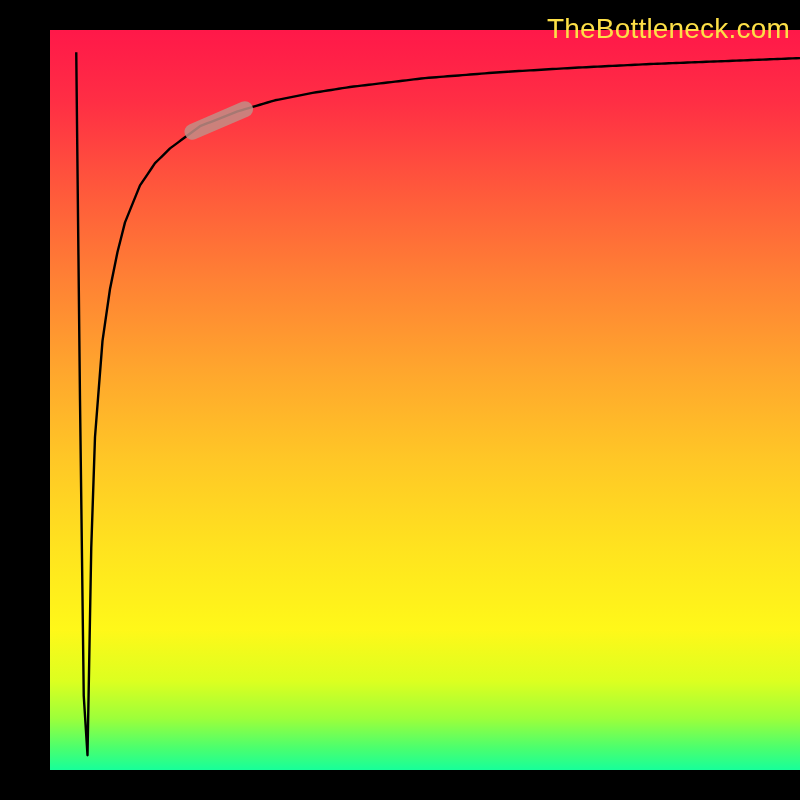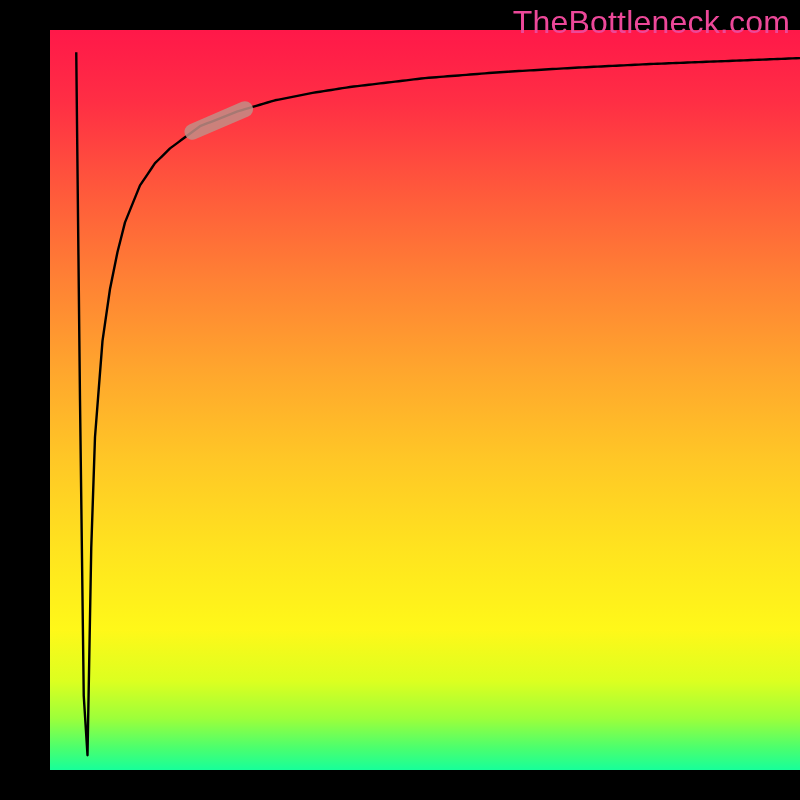--- a/index.html
+++ b/index.html
@@ -11,24 +11,24 @@
     background: #000;
     font-family: Arial, Helvetica, sans-serif;
   }
   .container {
     position: relative;
     width: 800px;
     height: 800px;
   }
   .watermark {
     position: absolute;
-    top: 4px;
+    top: 13px;
     right: 10px;
-    color: #ec4899;
-    font-size: 32px;
+    color: #fde047;
+    font-size: 28px;
     font-weight: 500;
     letter-spacing: 0.2px;
     z-index: 10;
   }
   .plot-area {
     position: absolute;
     left: 50px;
     top: 30px;
     width: 750px;
     height: 740px;

